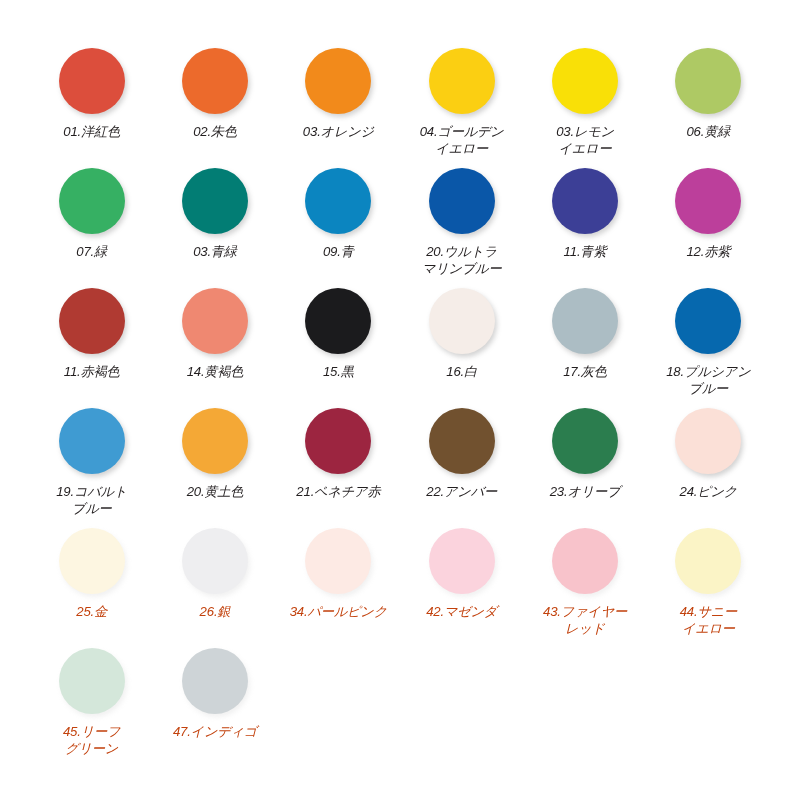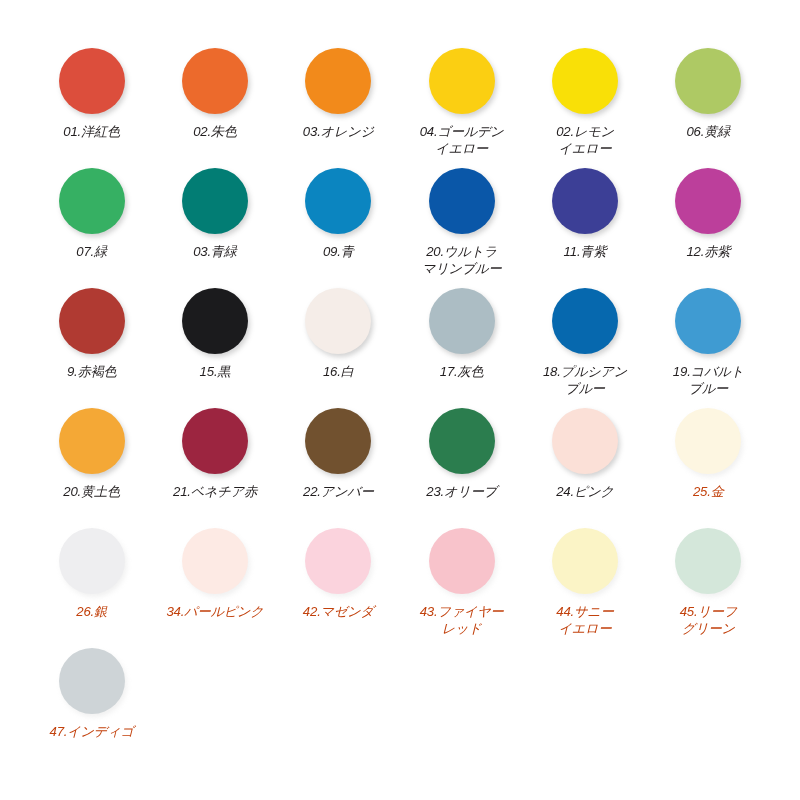--- a/index.html
+++ b/index.html
@@ -79,21 +79,21 @@
       <div class="swatch-dot" style="background-color: rgb(242, 138, 27);"></div>
       <div class="swatch-label">03.オレンジ</div>
     </div>
     <div class="swatch-cell">
       <div class="swatch-dot" style="background-color: rgb(251, 207, 18);"></div>
       <div class="swatch-label">04.ゴールデン
 イエロー</div>
     </div>
     <div class="swatch-cell">
       <div class="swatch-dot" style="background-color: rgb(249, 224, 7);"></div>
-      <div class="swatch-label">02.レモン
+      <div class="swatch-label">03.レモン
 イエロー</div>
     </div>
     <div class="swatch-cell">
       <div class="swatch-dot" style="background-color: rgb(174, 201, 100);"></div>
       <div class="swatch-label">06.黄緑</div>
     </div>
     <div class="swatch-cell">
       <div class="swatch-dot" style="background-color: rgb(54, 176, 99);"></div>
       <div class="swatch-label">07.緑</div>
     </div>
@@ -113,21 +113,25 @@
     <div class="swatch-cell">
       <div class="swatch-dot" style="background-color: rgb(60, 63, 150);"></div>
       <div class="swatch-label">11.青紫</div>
     </div>
     <div class="swatch-cell">
       <div class="swatch-dot" style="background-color: rgb(188, 63, 155);"></div>
       <div class="swatch-label">12.赤紫</div>
     </div>
     <div class="swatch-cell">
       <div class="swatch-dot" style="background-color: rgb(176, 58, 50);"></div>
-      <div class="swatch-label">9.赤褐色</div>
+      <div class="swatch-label">11.赤褐色</div>
+    </div>
+    <div class="swatch-cell">
+      <div class="swatch-dot" style="background-color: rgb(239, 136, 113);"></div>
+      <div class="swatch-label">14.黄褐色</div>
     </div>
     <div class="swatch-cell">
       <div class="swatch-dot" style="background-color: rgb(27, 27, 29);"></div>
       <div class="swatch-label">15.黒</div>
     </div>
     <div class="swatch-cell">
       <div class="swatch-dot" style="background-color: rgb(245, 237, 232);"></div>
       <div class="swatch-label">16.白</div>
     </div>
     <div class="swatch-cell">

